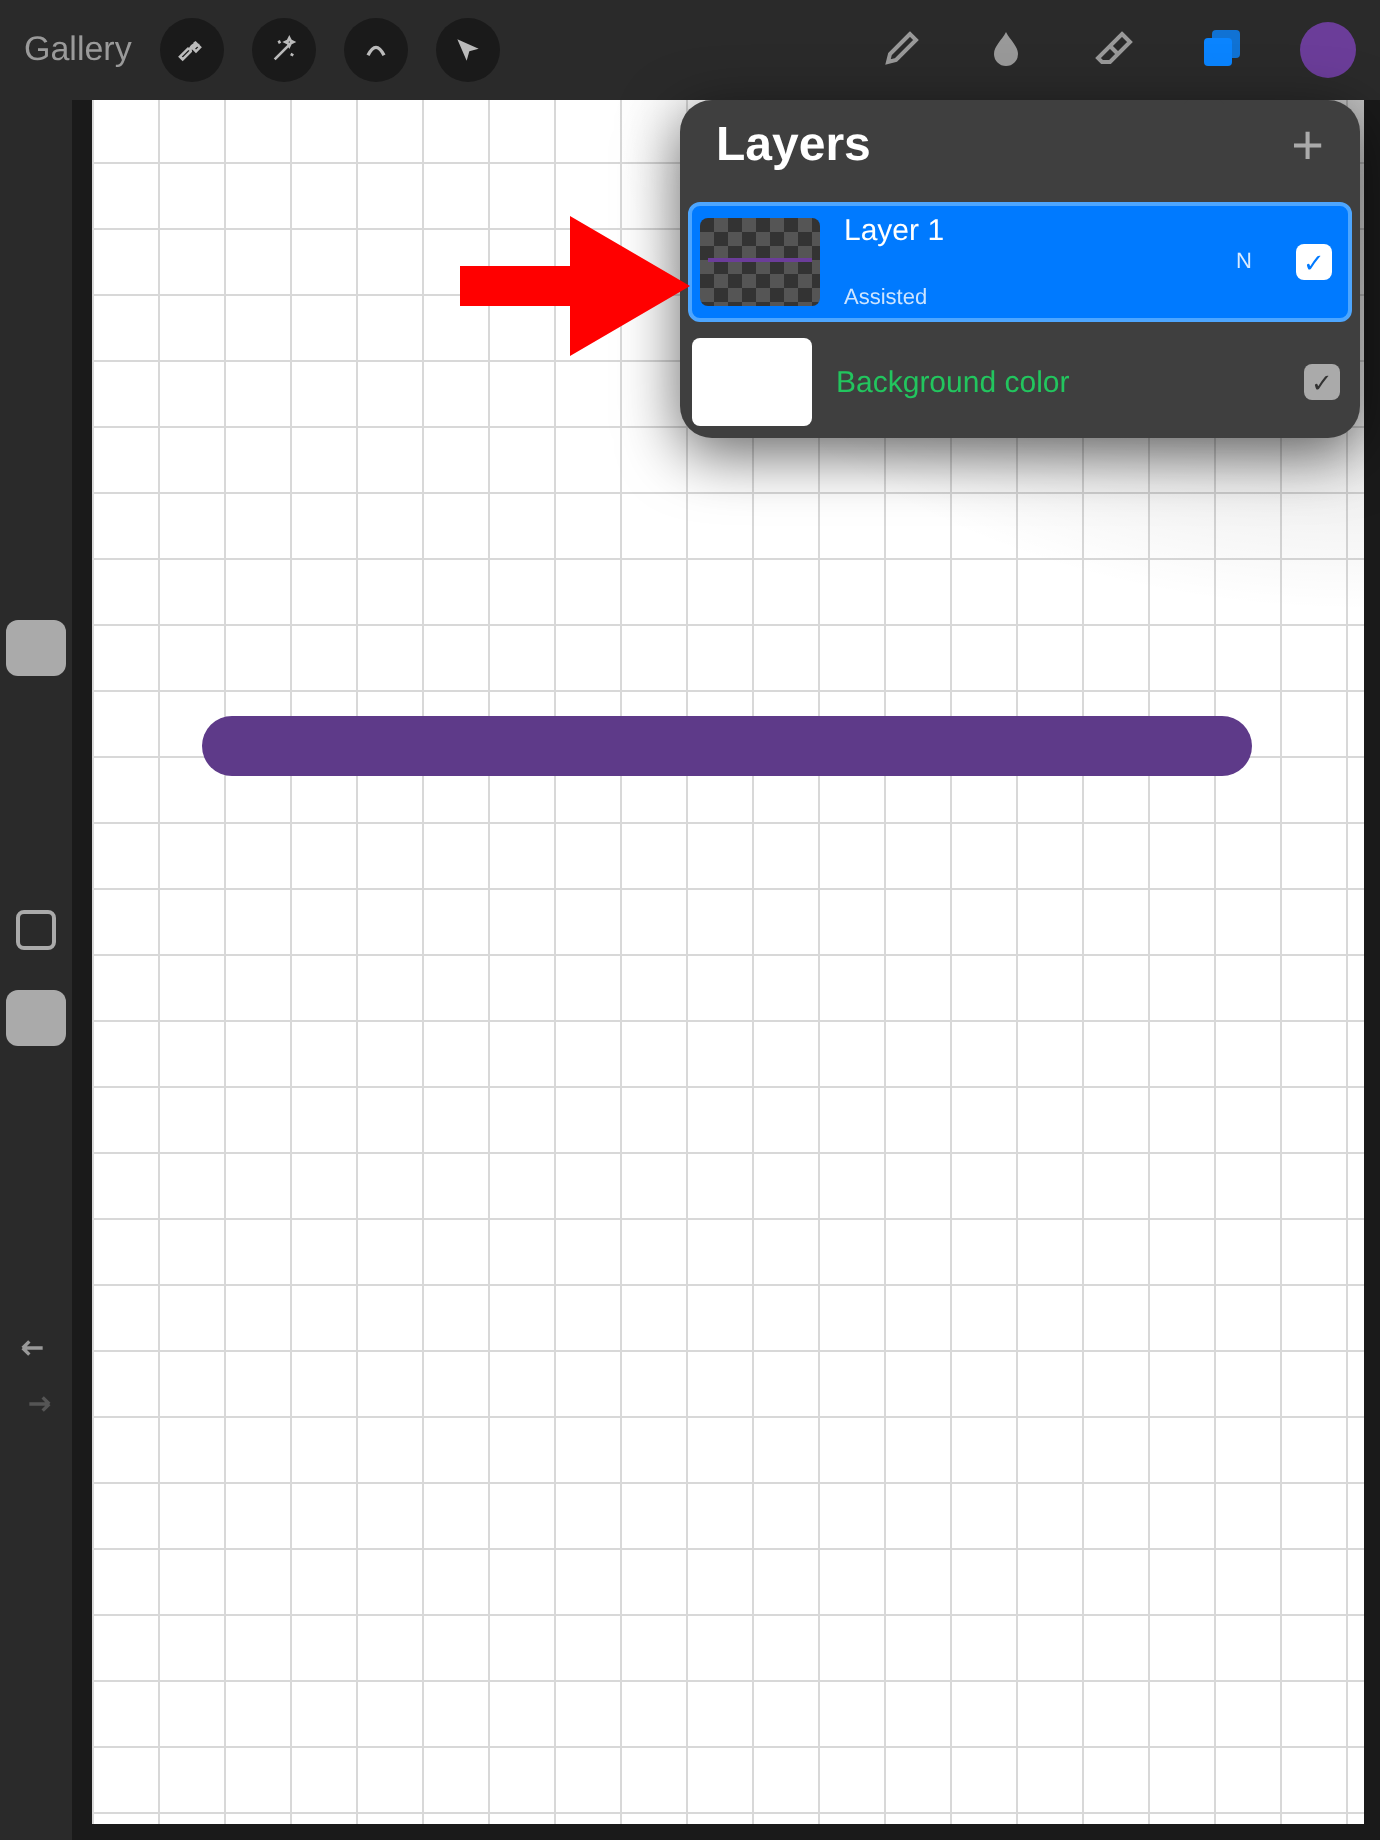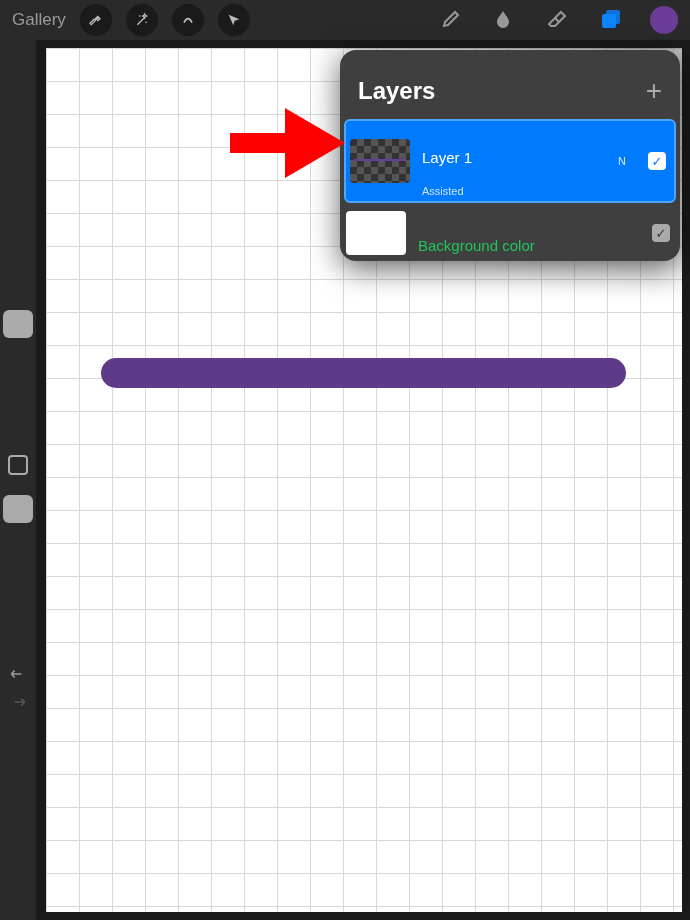--- a/index.html
+++ b/index.html
@@ -7,21 +7,21 @@
     width: 690px;
     height: 920px;
     background: #000;
     font-family: -apple-system, BlinkMacSystemFont, "Helvetica Neue", sans-serif;
     position: relative;
     overflow: hidden;
   }
   
   
   .toolbar {
-    height: 40px;
+    height: 50px;
     background: #2a2a2a;
     display: flex;
     align-items: center;
     padding: 0 12px;
     position: relative;
     z-index: 5;
   }
   .toolbar-left {
     display: flex;
     align-items: center;
@@ -168,21 +168,21 @@
     width: 0;
     height: 0;
     border-left: 10px solid transparent;
     border-right: 10px solid transparent;
     border-bottom: 10px solid #3f3f3f;
   }
   .panel-header {
     display: flex;
     align-items: center;
     justify-content: space-between;
-    padding: 27px 18px 12px 18px;
+    padding: 9px 18px 12px 18px;
   }
   .panel-title {
     color: #fff;
     font-size: 24px;
     font-weight: 600;
   }
   .add-layer {
     font-size: 28px;
     color: #aaa;
     font-weight: 300;
@@ -221,21 +221,21 @@
     background-color: #333;
   }
   .thumb-checker::after{
     content:'';
     position:absolute;
     left:4px; right:4px; top:20px; height:2px;
     background:#6b3d99;
   }
   .thumb-white { background: #fff; }
   .layer-info { flex: 1; display: flex; flex-direction: column; }
-  .layer-name { color: #fff; font-size: 15px; margin-top: 24px; }
+  .layer-name { color: #fff; font-size: 15px; }
   .layer-sub { color: rgba(255,255,255,0.8); font-size: 11px; margin-top: 19px; }
   .layer-mode { color: rgba(255,255,255,0.85); font-size: 11px; margin-right: 10px; }
   .layer-row:not(.selected) .layer-name { color: #22c55e; }
   .checkbox {
     width: 18px;
     height: 18px;
     border-radius: 4px;
     display: flex;
     align-items: center;
     justify-content: center;

